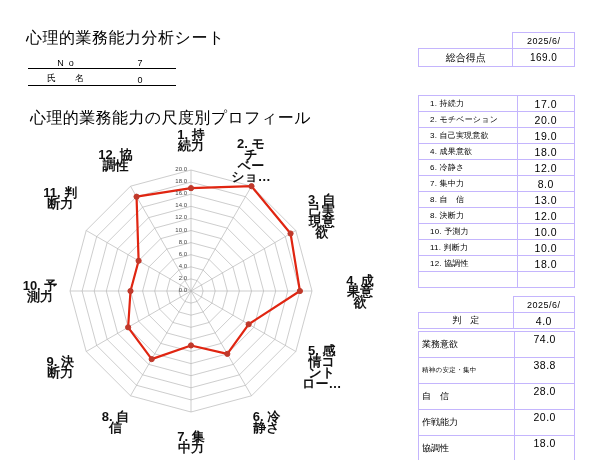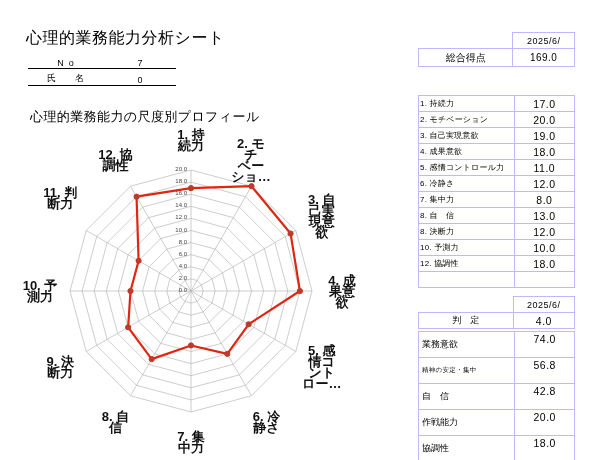--- a/index.html
+++ b/index.html
@@ -15,21 +15,21 @@
   #sheet{position:absolute;left:0;top:0;width:575px;height:460px;}
 
   
   .title{
     position:absolute;left:26px;top:28px;
     font-size:16px;letter-spacing:0.5px;
     white-space:nowrap;font-weight:400;
   }
   .subtitle{
     position:absolute;left:30px;top:108px;
-    font-size:13px;letter-spacing:0.4px;white-space:nowrap;font-weight:400;
+    font-size:16px;letter-spacing:0.4px;white-space:nowrap;font-weight:400;
   }
 
   
   .idblock{
     position:absolute;left:28px;top:52px;width:148px;
     font-size:9px;
   }
   .idrow{
     display:flex;align-items:flex-end;height:16px;
     border-bottom:1px solid #000;
@@ -58,21 +58,21 @@
   .rt td.num{width:60px;text-align:center;font-size:10.5px;letter-spacing:0.5px;}
   .rt td.hdr{text-align:center;font-size:9px;}
   .noborder{border:none !important;}
   .thick{border-width:1.6px !important;}
 
   #tableTop{left:418px;top:32px;}
   #tableTop td.lab{width:107px;text-align:center;}
   #tableTop .big td{height:17px;font-size:10px;}
 
   #tableList{left:418px;top:95px;}
-  #tableList td.lab{text-align:left;padding-left:1px;font-size:8px;letter-spacing:0.2px;}
+  #tableList td.lab{text-align:left;padding-left:11px;font-size:8px;letter-spacing:0.2px;}
   #tableList td.num{font-size:10.5px;}
 
   #tableJudge{left:418px;top:296px;}
   #tableScore{left:418px;top:331px;}
   #tableScore td{height:24px;}
   #tableScore td.lab{text-align:left;}
   #tableScore td.num{vertical-align:top;padding-top:1px;}
   .small-lab{font-size:6.5px;letter-spacing:0.3px;}
 </style>
 </head>
@@ -133,21 +133,21 @@
         <circle cx="130.61" cy="122.75" r="2.6" fill="#c0392b" stroke="#c0392b"></circle>
         <circle cx="128.55" cy="58.69" r="2.6" fill="#c0392b" stroke="#c0392b"></circle>
       </svg>
   <div class="tick" style="left: 147px; top: 149px; width: 32px;">0.0</div><div class="tick" style="left: 147px; top: 136.9px; width: 32px;">2.0</div><div class="tick" style="left: 147px; top: 124.8px; width: 32px;">4.0</div><div class="tick" style="left: 147px; top: 112.7px; width: 32px;">6.0</div><div class="tick" style="left: 147px; top: 100.6px; width: 32px;">8.0</div><div class="tick" style="left: 147px; top: 88.5px; width: 32px;">10.0</div><div class="tick" style="left: 147px; top: 76.4px; width: 32px;">12.0</div><div class="tick" style="left: 147px; top: 64.3px; width: 32px;">14.0</div><div class="tick" style="left: 147px; top: 52.2px; width: 32px;">16.0</div><div class="tick" style="left: 147px; top: 40.1px; width: 32px;">18.0</div><div class="tick" style="left: 147px; top: 28px; width: 32px;">20.0</div><div class="rlabel" style="width: 40px; left: 163px; top: -9px;">1. 持
 続力</div><div class="rlabel" style="width: 40px; left: 223px; top: 0.230164px;">2. モ
 チ
 ベー
 ショ…</div><div class="rlabel" style="width: 40px; left: 293.77px; top: 55.5px;">3. 自
 己実
 現意
-欲</div><div class="rlabel" style="width: 40px; left: 314px; top: 136.5px;">4. 成
+欲</div><div class="rlabel" style="width: 40px; left: 332px; top: 136.5px;">4. 成
 果意
 欲</div><div class="rlabel" style="width: 40px; left: 293.77px; top: 206.5px;">5. 感
 情コ
 ント
 ロー…</div><div class="rlabel" style="width: 40px; left: 238.5px; top: 272.77px;">6. 冷
 静さ</div><div class="rlabel" style="width: 40px; left: 163px; top: 293px;">7. 集
 中力</div><div class="rlabel" style="width: 40px; left: 87.5px; top: 272.77px;">8. 自
 信</div><div class="rlabel" style="width: 40px; left: 32.2302px; top: 217.5px;">9. 決
 断力</div><div class="rlabel" style="width: 40px; left: 12px; top: 142px;">10. 予
 測力</div><div class="rlabel" style="width: 40px; left: 32.2302px; top: 49px;">11. 判
@@ -179,41 +179,41 @@
         </tr>
         <tr>
           <td class="lab thick">3.  自己実現意欲</td>
           <td class="num thick">19.0</td>
         </tr>
         <tr>
           <td class="lab thick">4.  成果意欲</td>
           <td class="num thick">18.0</td>
         </tr>
         <tr>
-          <td class="lab thick">5.  感情コントロール力</td>
-          <td class="num thick">11.0</td>
-        </tr>
-        <tr>
           <td class="lab thick">6.  冷静さ</td>
           <td class="num thick">12.0</td>
         </tr>
         <tr>
           <td class="lab thick">7.  集中力</td>
           <td class="num thick">8.0</td>
         </tr>
         <tr>
           <td class="lab thick">8.  自　信</td>
           <td class="num thick">13.0</td>
         </tr>
         <tr>
           <td class="lab thick">8.  決断力</td>
           <td class="num thick">12.0</td>
         </tr>
         <tr>
           <td class="lab thick">10.  予測力</td>
+          <td class="num thick">10.0</td>
+        </tr>
+        <tr>
+          <td class="lab thick">11.  判断力</td>
           <td class="num thick">10.0</td>
         </tr>
         <tr>
           <td class="lab thick">12.  協調性</td>
           <td class="num thick">18.0</td>
         </tr>
         <tr>
           <td class="lab thick"></td>
           <td class="num thick"></td>
         </tr>
@@ -234,25 +234,25 @@
     </table>
 
   <table class="rt" id="tableScore">
       <tbody id="factorBody">
         <tr>
           <td class="lab thick">業務意欲</td>
           <td class="num thick">74.0</td>
         </tr>
         <tr>
           <td class="lab thick small-lab">精神の安定・集中</td>
-          <td class="num thick">56.8</td>
+          <td class="num thick">38.8</td>
         </tr>
         <tr>
           <td class="lab thick">自　信</td>
-          <td class="num thick">42.8</td>
+          <td class="num thick">28.0</td>
         </tr>
         <tr>
           <td class="lab thick">作戦能力</td>
           <td class="num thick">20.0</td>
         </tr>
         <tr>
           <td class="lab thick">協調性</td>
           <td class="num thick">18.0</td>
         </tr>
       </tbody>

